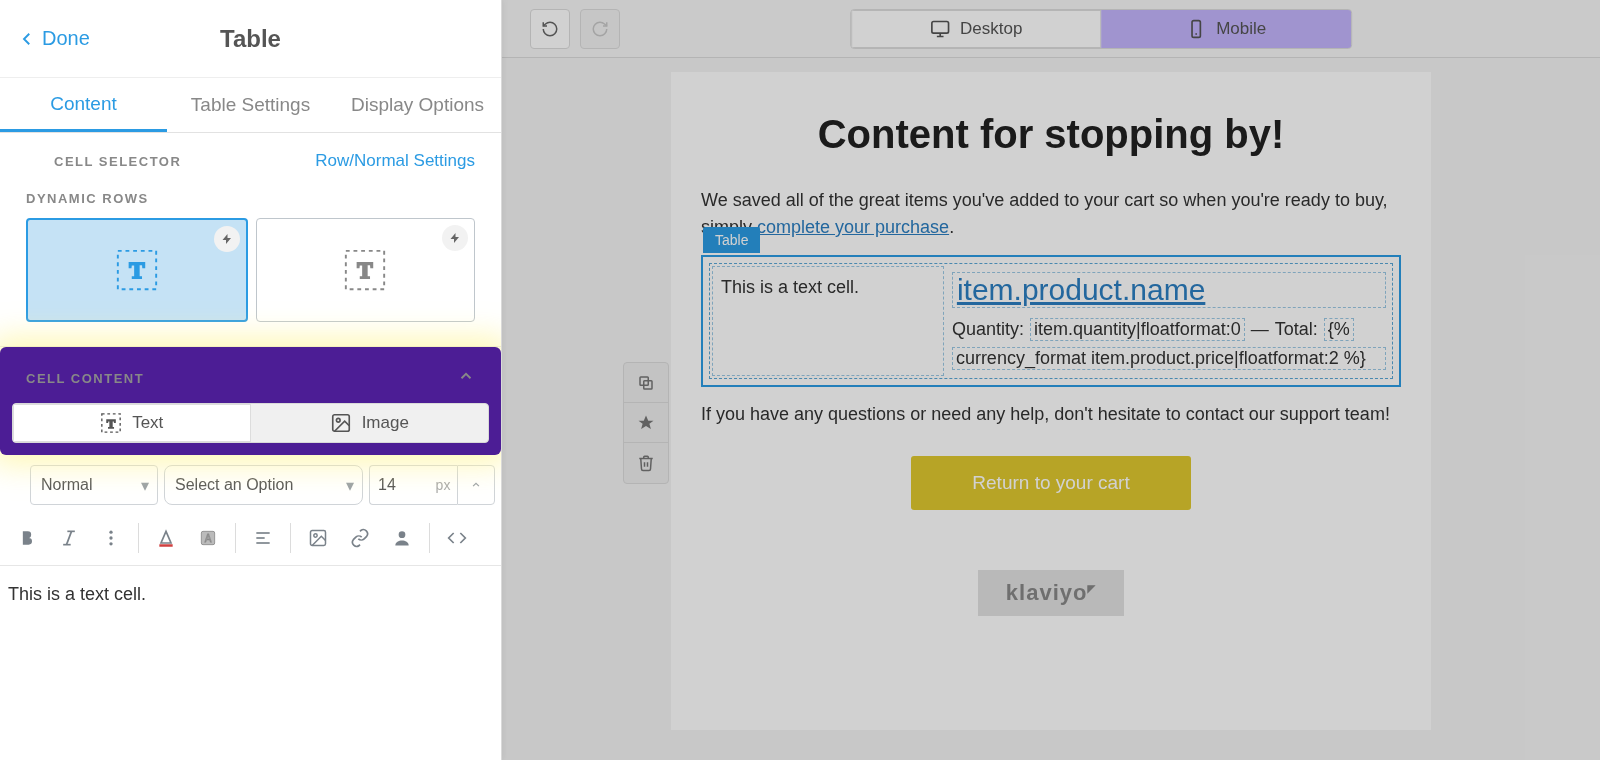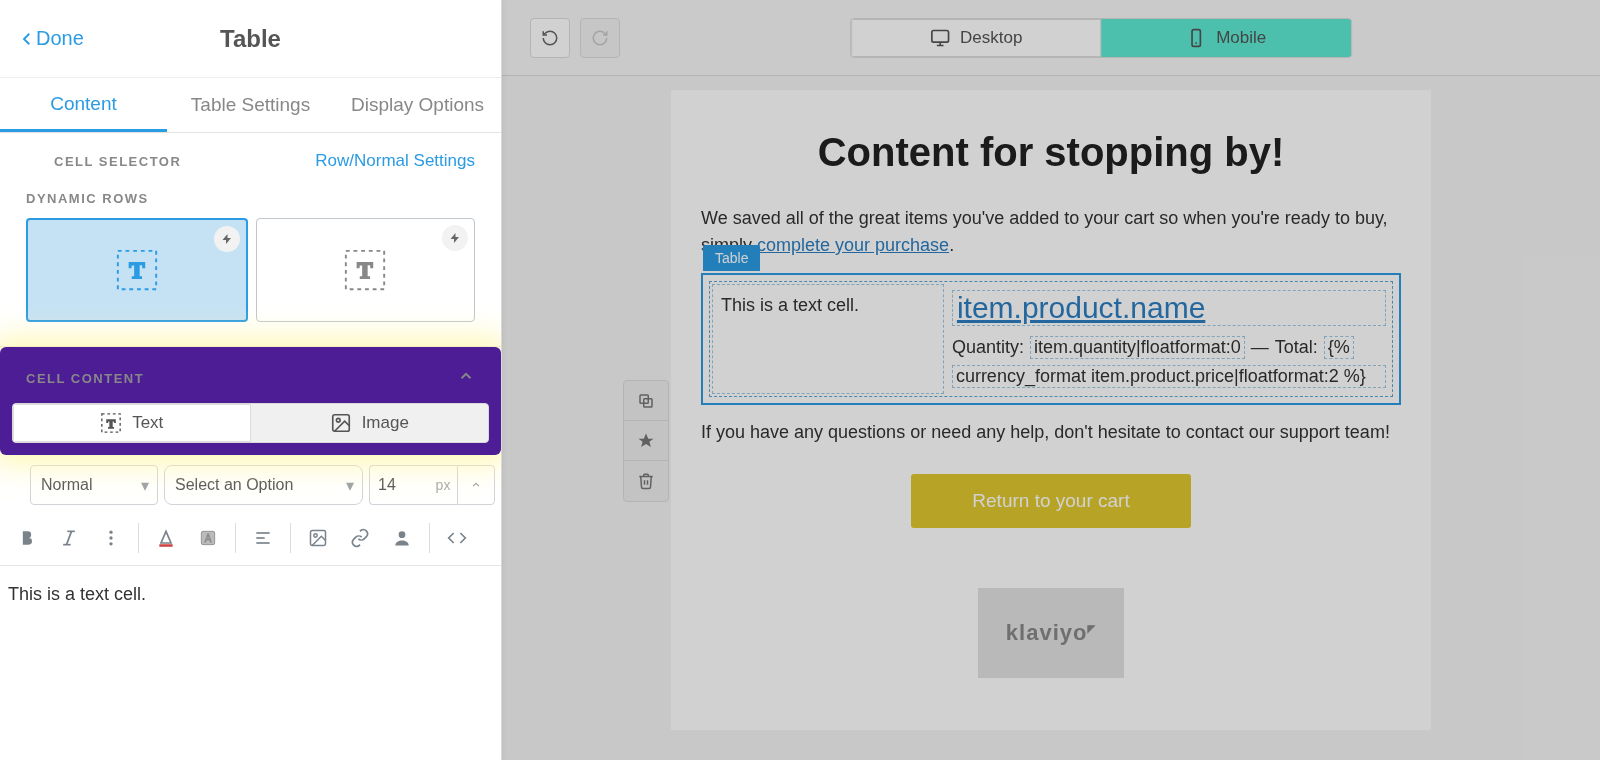--- a/index.html
+++ b/index.html
@@ -3,21 +3,21 @@
 <meta charset="utf-8">
 <style>
 * { box-sizing: border-box; margin: 0; padding: 0; }
 html, body { width: 1600px; height: 760px; font-family: -apple-system, BlinkMacSystemFont, "Segoe UI", Helvetica, Arial, sans-serif; overflow: hidden; }
 
 body { display: flex; background: #f5f5f5; }
 
 
 .sidebar { width: 502px; height: 100%; background: #fff; border-right: 1px solid #d9d9d9; display: flex; flex-direction: column; position: relative; z-index: 2; box-shadow: 2px 0 6px rgba(0,0,0,0.05); }
 .sb-header { height: 78px; display: flex; align-items: center; justify-content: center; position: relative; border-bottom: 1px solid #eee; }
-.done-btn { position: absolute; left: 18px; display: flex; align-items: center; color: #2b9be3; font-size: 20px; cursor: pointer; }
+.done-btn { position: absolute; left: 18px; display: flex; align-items: center; gap: 6px; color: #2b9be3; font-size: 20px; cursor: pointer; }
 .done-btn svg { width: 18px; height: 18px; }
 .sb-title { font-size: 24px; font-weight: 600; color: #555; }
 
 .tabs { display: flex; height: 55px; border-bottom: 1px solid #e2e2e2; }
 .tab { flex: 1; display: flex; align-items: center; justify-content: center; font-size: 19px; color: #888; cursor: pointer; }
 .tab.active { color: #2b9be3; border-bottom: 3px solid #2b9be3; font-weight: 500; }
 
 .section-row { display: flex; align-items: center; justify-content: space-between; padding: 18px 26px 10px 26px; margin-left: 28px; }
 .section-label { font-size: 13px; letter-spacing: 1.5px; color: #888; font-weight: 600; text-transform: uppercase; }
 .link { color: #2b9be3; font-size: 17px; cursor: pointer; }
@@ -62,27 +62,27 @@
 .editor-area { padding: 18px 8px; font-size: 18px; color: #333; }
 
 .sidebar-scroll { flex:1; overflow:auto; }
 
 
 .right { flex:1; height:100%; display:flex; flex-direction:column; position:relative; }
 
 
 .dim { position:absolute; inset:0; background:rgba(0,0,0,0.18); pointer-events:none; z-index:5; }
 
-.top-toolbar { height:76px; background:#f7f7f7; border-bottom:1px solid #dcdcdc; display:flex; align-items:center; padding:0 28px; gap:10px; position:relative; }
+.top-toolbar { height:58px; background:#f7f7f7; border-bottom:1px solid #dcdcdc; display:flex; align-items:center; padding:0 28px; gap:10px; position:relative; }
 .ur-btn { width:40px; height:40px; border:1px solid #dcdcdc; background:#fff; border-radius:4px; display:flex; align-items:center; justify-content:center; color:#666; cursor:pointer; }
 .ur-btn.disabled { color:#c8c8c8; background:#f2f2f2; }
 .ur-btn svg{width:18px;height:18px;}
 
 .device-toggle { position:absolute; left:50%; transform:translateX(-40%); display:flex; border:1px solid #dcdcdc; border-radius:4px; overflow:hidden; height:40px; }
-.dev-btn { width:250px; display:flex; align-items:center; justify-content:center; gap:10px; font-size:17px; color:#555; cursor:pointer; background:#5eead4; }
+.dev-btn { width:250px; display:flex; align-items:center; justify-content:center; gap:10px; font-size:17px; color:#555; cursor:pointer; background:#c4b5fd; }
 .dev-btn.active { background:#fff; box-shadow:inset 0 0 0 1px #ddd; }
 .dev-btn svg{width:20px;height:20px;}
 
 .canvas { flex:1; background:#f5f5f5; overflow:auto; display:flex; justify-content:center; padding:14px 30px 30px 30px; }
 .email { width:760px; background:#fff; padding:40px 30px 30px 30px; position:relative; }
 .email h1 { text-align:center; font-size:40px; font-weight:700; color:#222; margin-bottom:30px; }
 .email p.lead { font-size:18px; color:#333; line-height:1.5; margin-bottom:14px; }
 .email a.inline { color:#2b7ec1; text-decoration:underline; }
 
 .float-tools { position:absolute; left:-48px; top:290px; width:46px; background:#eee; border:1px solid #dcdcdc; border-radius:4px; display:flex; flex-direction:column; }
@@ -96,21 +96,21 @@
 .tcell { padding:10px 8px; }
 .tcell.left { width:34%; border-right:none; font-size:18px; color:#333; border:1px dashed #9cc8e4; margin:2px; }
 .tcell.right { flex:1; padding:8px 6px; }
 .prod-name { font-size:30px; color:#2b7ec1; text-decoration:underline; display:inline-block; border:1px dashed #9cc8e4; padding:0 4px; margin-bottom:10px; }
 .qty-line { font-size:18px; color:#333; display:flex; flex-wrap:wrap; gap:6px; align-items:center; }
 .tok { border:1px dashed #9cc8e4; padding:0 3px; }
 
 .cta { display:block; margin:28px auto 36px auto; width:280px; text-align:center; background:#e0c92f; color:#fff; font-size:19px; padding:16px 0; border-radius:3px; }
 
 .footer-logo { text-align:center; padding:24px 0; }
-.footer-logo .klav { display:inline-block; background:#e2e2e2; padding:32px 28px; color:#888; font-size:22px; font-weight:600; letter-spacing:1px; position:relative; }
+.footer-logo .klav { display:inline-block; background:#e2e2e2; padding:10px 28px; color:#888; font-size:22px; font-weight:600; letter-spacing:1px; position:relative; }
 .footer-logo .klav .flag { font-size:10px; vertical-align:super; }
 
 input { font-family:inherit; }
 </style>
 </head>
 <body>
 
 <div class="sidebar">
   <div class="sb-header">
     <div class="done-btn">

